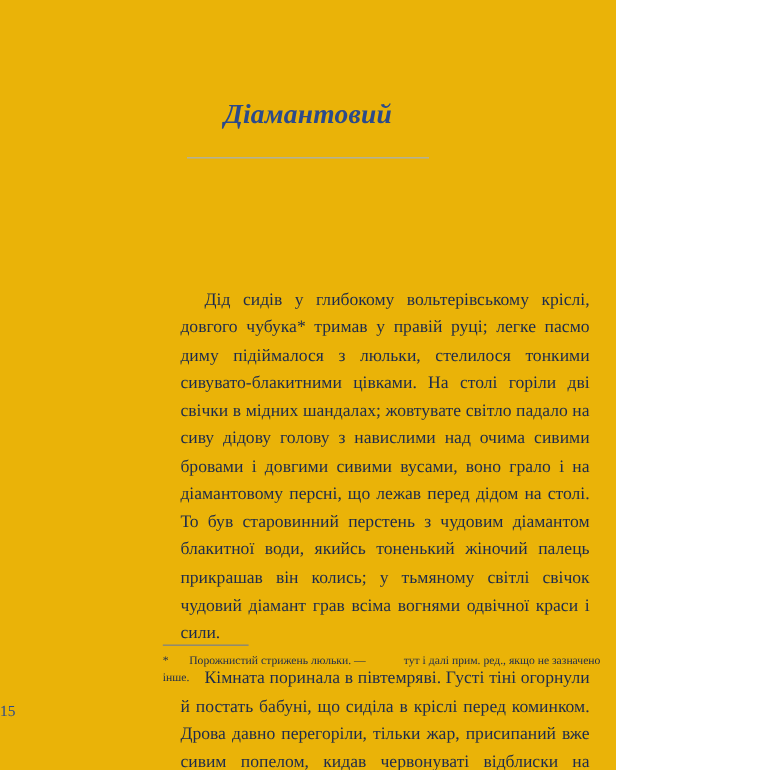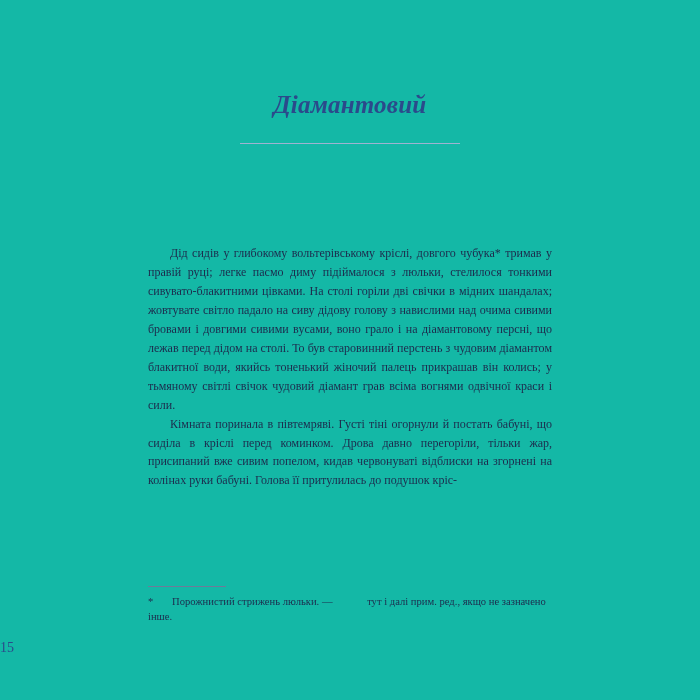--- a/index.html
+++ b/index.html
@@ -9,24 +9,24 @@
   }
   body {
     width: 700px;
     height: 700px;
     font-family: "Liberation Serif", serif;
     color: #1b2a4a;
     overflow: hidden;
   }
   .page {
     position: relative;
-    width: 700px;
+    width: 560px;
     height: 700px;
     box-sizing: border-box;
-    background: #14b8a6;
+    background: #eab308;
   }
   .chapter-title {
     text-align: center;
     color: #2b4a8b;
     font-family: "Liberation Serif", serif;
     font-style: italic;
     font-weight: bold;
     font-size: 25px;
     line-height: 1.32;
     letter-spacing: 0.2px;
@@ -42,22 +42,22 @@
     background: #9fb2d1;
     margin: 22px auto 0 auto;
   }
   .body-area {
     position: absolute;
     left: 148px;
     top: 244px;
     width: 404px;
   }
   .body-area p {
-    margin: 0;
-    font-size: 12px;
+    margin: 16px;
+    font-size: 16px;
     line-height: 1.58;
     text-align: justify;
     text-justify: inter-word;
     color: #1d2b4d;
     hyphens: manual;
   }
   .body-area p.indent {
     text-indent: 22px;
   }
   .footnote-rule {

